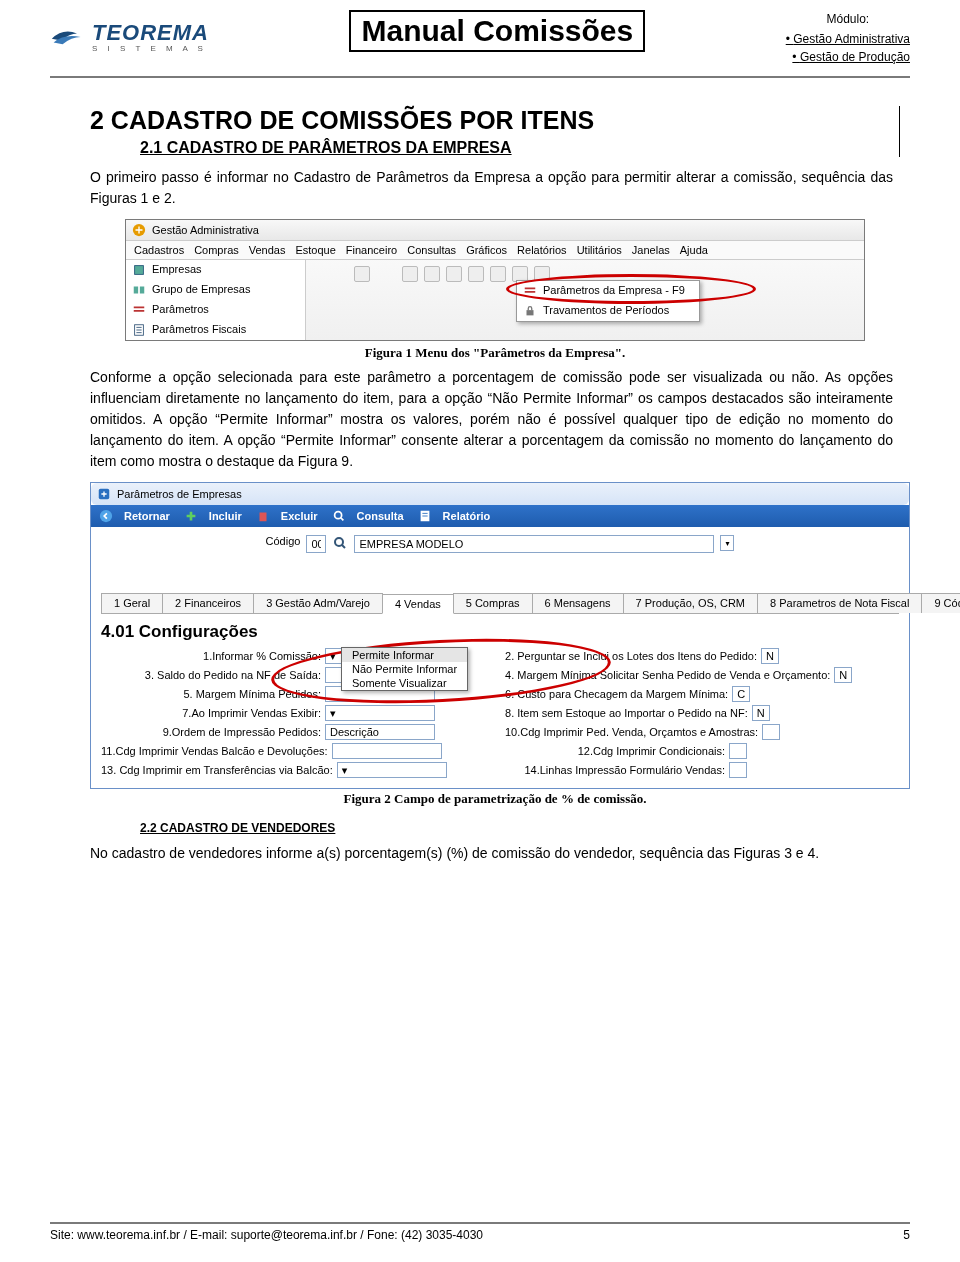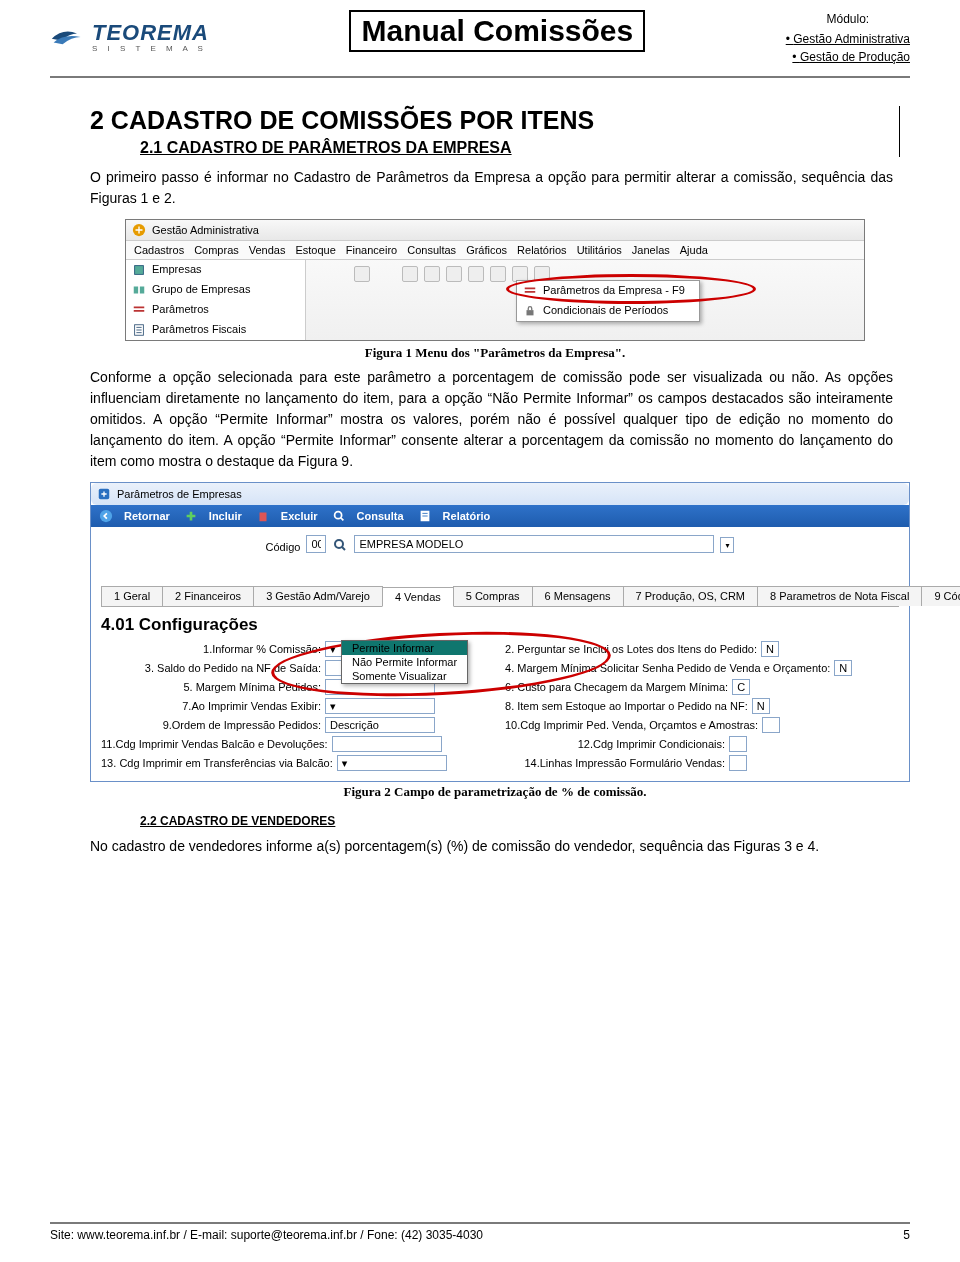--- a/index.html
+++ b/index.html
@@ -86,34 +86,34 @@
     margin: 8px auto 2px auto;
     font-family: "Segoe UI", Tahoma, sans-serif;
     font-size: 11px;
     background:#fff;
   }
   .app2-titlebar { background: linear-gradient(#eaf1fb,#d6e4f7); padding:4px 6px; display:flex; align-items:center; gap:6px;border-radius:6px;}
   .app2-toolbar { background: linear-gradient(#2f72c9,#1e5cae); color:#fff; padding:4px 8px; display:flex; gap:14px; align-items:center;}
   .app2-toolbar .tbtn { display:flex; align-items:center; gap:11px; font-weight:bold; font-size:11px;}
   .app2-toolbar .pic { width:14px;height:14px; }
   .app2-body { padding: 8px 10px 10px 10px; }
-  .code-row { display:flex; align-items:flex-end; gap:6px; justify-content:center; margin-bottom:6px;}
+  .code-row { display:flex; align-items:flex-start; gap:6px; justify-content:center; margin-bottom:13px;}
   .code-row input[type=text]{ border:1px solid #8aa6c9; height:18px; padding:0 4px; font-size:11px;}
   .tabs2 { display:flex; border-bottom:1px solid #aaa; font-size:11px;}
   .tabs2 .t { padding:3px 12px; border:1px solid #aaa; border-bottom:none; margin-right:-1px; background:#f4f4f4; white-space:nowrap;margin-top:27px;}
   .tabs2 .t.active { background:#fff; border-bottom:1px solid #fff; position:relative; top:1px;}
   .cfg-label { font-weight:bold; font-size:17px; margin:8px 0 6px 0;}
   .grid2 { display:grid; grid-template-columns: 1fr 1fr; row-gap:3px; column-gap:10px; font-size:11px; position:relative;}
   .grid2 .cell { display:flex; align-items:center; gap:4px; white-space:nowrap;}
   .grid2 .cell label { text-align:right; min-width:220px;}
   .grid2 .cell .fld { border:1px solid #8aa6c9; background:#fff; height:16px; min-width:110px; display:inline-flex; align-items:center; padding:0 4px;}
   .grid2 .cell .fld.short { min-width:18px;}
   .dd { position:absolute; left:240px; top:-1px; background:#fff; border:1px solid #666; z-index:5; box-shadow:2px 2px 4px rgba(0,0,0,.3);}
   .dd div { padding:1px 10px; }
-  .dd div.hl { background:#0f766e;}
+  .dd div.hl { background:#e5e5e5;}
   .ellipse2 { position:absolute; border:3px solid #c00; border-radius:50%; width:340px; height:62px; left:170px; top:-8px; pointer-events:none; transform:rotate(-3deg);}
 
   h3.sub { font-size:12px; font-weight:bold; text-decoration:underline; margin:14px 0 8px 50px;}
 
   .footer {
     position:absolute; bottom:20px; left:50px; right:50px;
     font-size:12px;
   }
   .footer hr { border:none; border-top:2px solid #7a7a7a; margin-bottom:4px;}
   .footer-row { display:flex; justify-content:space-between;}
@@ -219,21 +219,21 @@
                 <rect x="2" y="4" width="12" height="2" fill="#b33"></rect>
                 <rect x="2" y="8" width="12" height="2" fill="#b33"></rect>
               </svg>
               <span>Parâmetros da Empresa - F9</span>
             </div>
           <div class="fi">
               <svg class="icon-sq" viewBox="0 0 16 16">
                 <rect x="4" y="7" width="8" height="6" fill="#777"></rect>
                 <path d="M6 7V5a2 2 0 0 1 4 0v2" fill="none" stroke="#777" stroke-width="1.5"></path>
               </svg>
-              <span>Condicionais de Períodos</span>
+              <span>Travamentos de Períodos</span>
             </div>
         </div>
         <div class="red-ellipse"></div>
       </div>
     </div>
   </div>
   <div class="fig-caption"><b>Figura 1 Menu dos "Parâmetros da Empresa".</b></div>
 
   <p class="body-text">Conforme a opção selecionada para este parâmetro a porcentagem de comissão pode ser visualizada ou não. As opções influenciam diretamente no lançamento do item, para a opção “Não Permite Informar” os campos destacados são inteiramente omitidos. A opção “Permite Informar” mostra os valores, porém não é possível qualquer tipo de edição no momento do lançamento do item. A opção “Permite Informar” consente alterar a porcentagem da comissão no momento do lançamento do item como mostra o destaque da Figura 9.</p>
 

